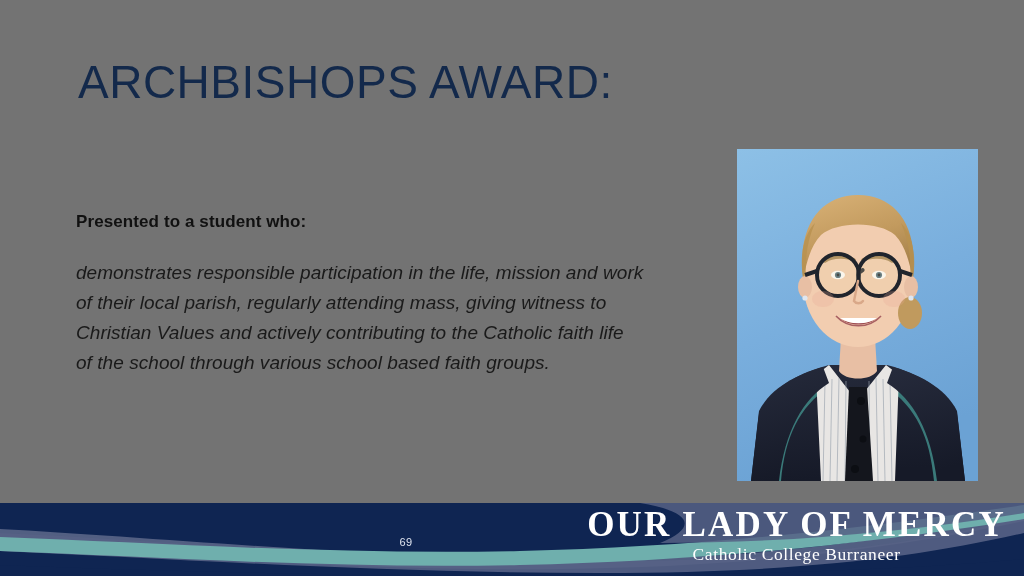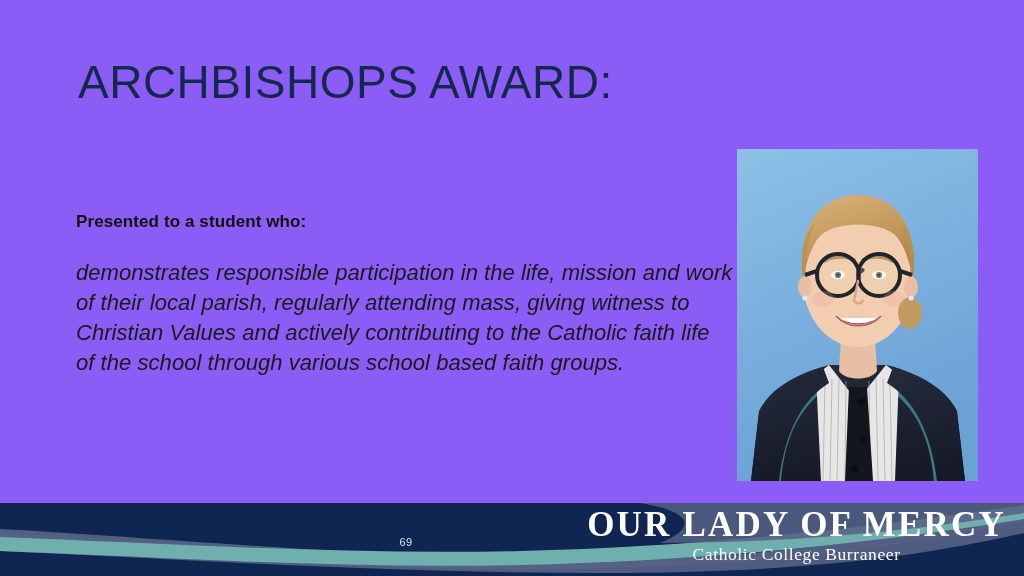--- a/index.html
+++ b/index.html
@@ -10,21 +10,21 @@
     width: 1024px;
     height: 576px;
     background: #ffffff;
     font-family: "Liberation Sans", sans-serif;
     overflow: hidden;
   }
   .slide {
     position: relative;
     width: 1024px;
     height: 576px;
-    background: #8b5cf6;
+    background: #737373;
     overflow: hidden;
   }
 
   
   .slide-title {
     position: absolute;
     left: 78px;
     top: 54px;
     font-size: 46px;
     line-height: 56px;
@@ -44,21 +44,21 @@
   .lead-line {
     font-size: 17px;
     font-weight: bold;
     color: #111111;
     line-height: 24px;
     margin: 0 0 24px 0;
     letter-spacing: 0.1px;
   }
   .criteria {
     margin: 0;
-    font-size: 22px;
+    font-size: 19px;
     font-style: italic;
     color: #1a1a1a;
     line-height: 30px;
     letter-spacing: 0.05px;
   }
   .criteria span.cline {
     display: block;
     white-space: nowrap;
   }
 

